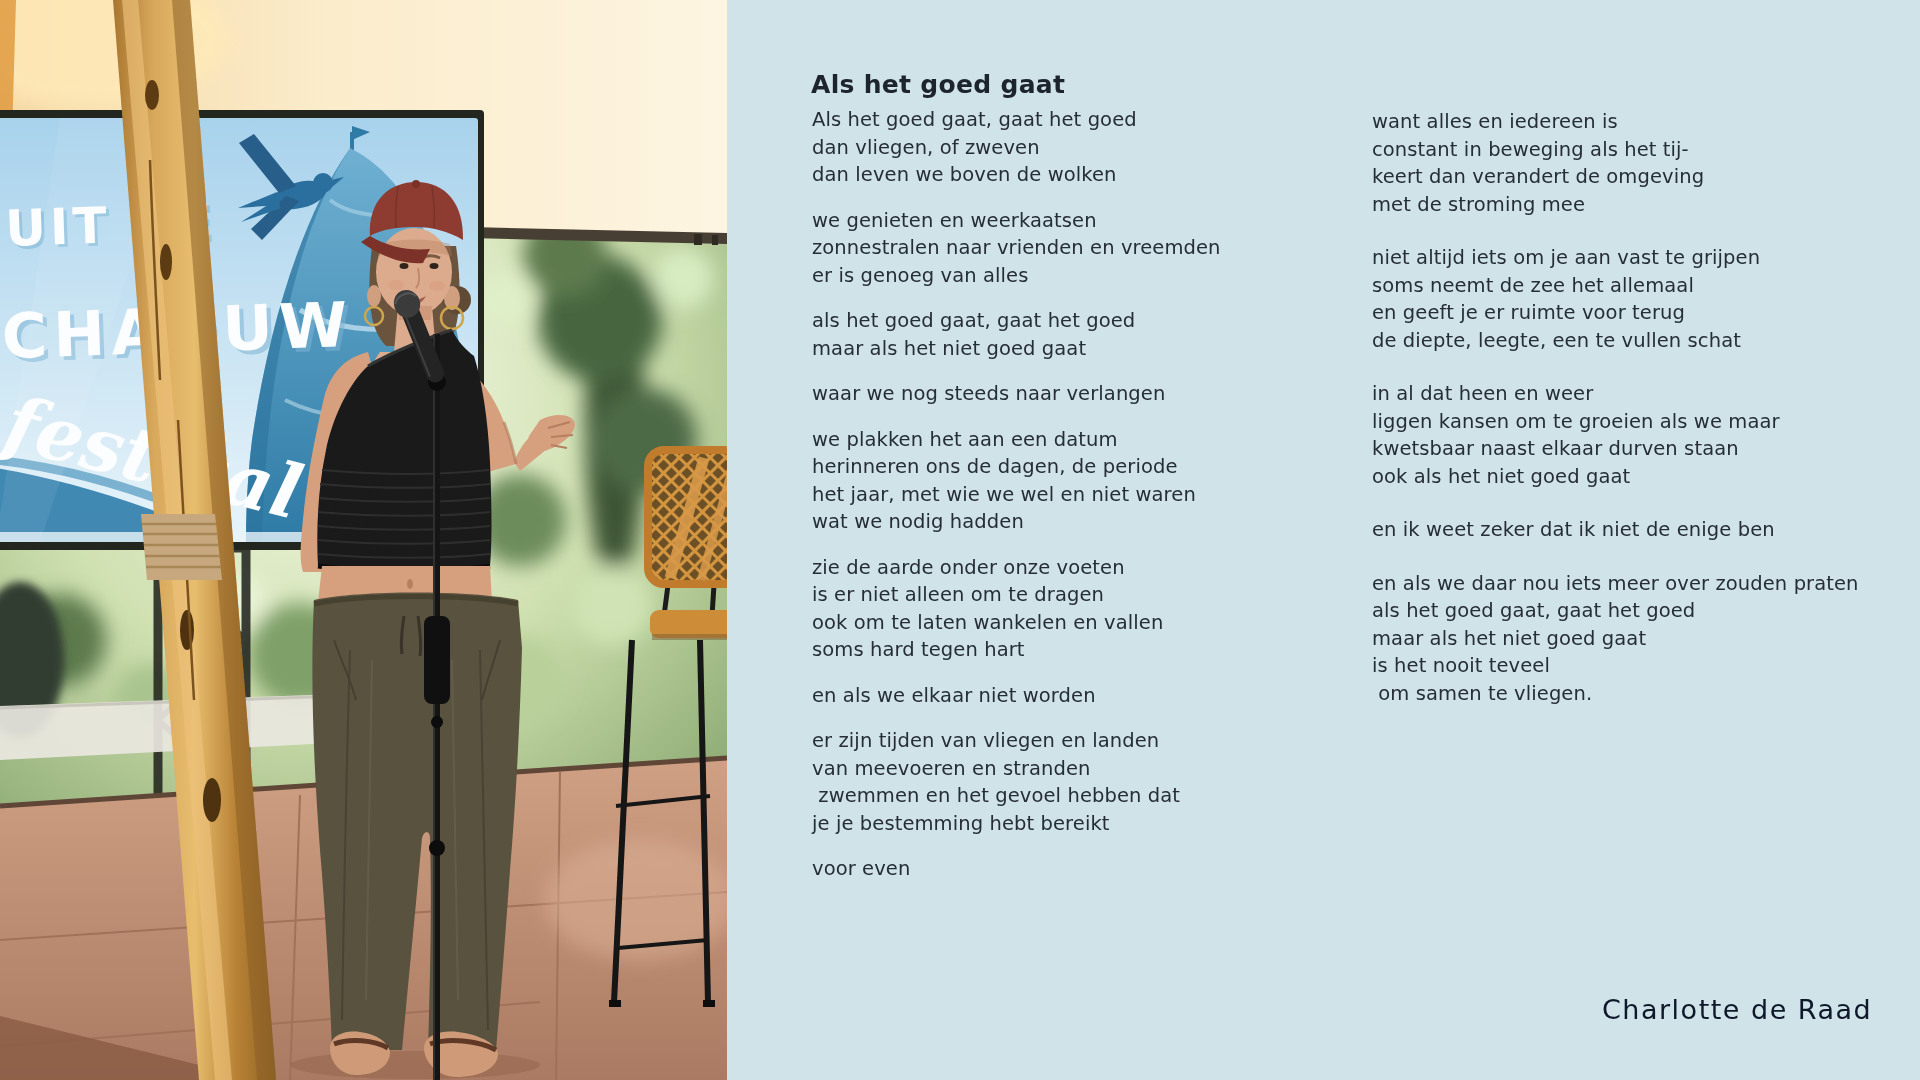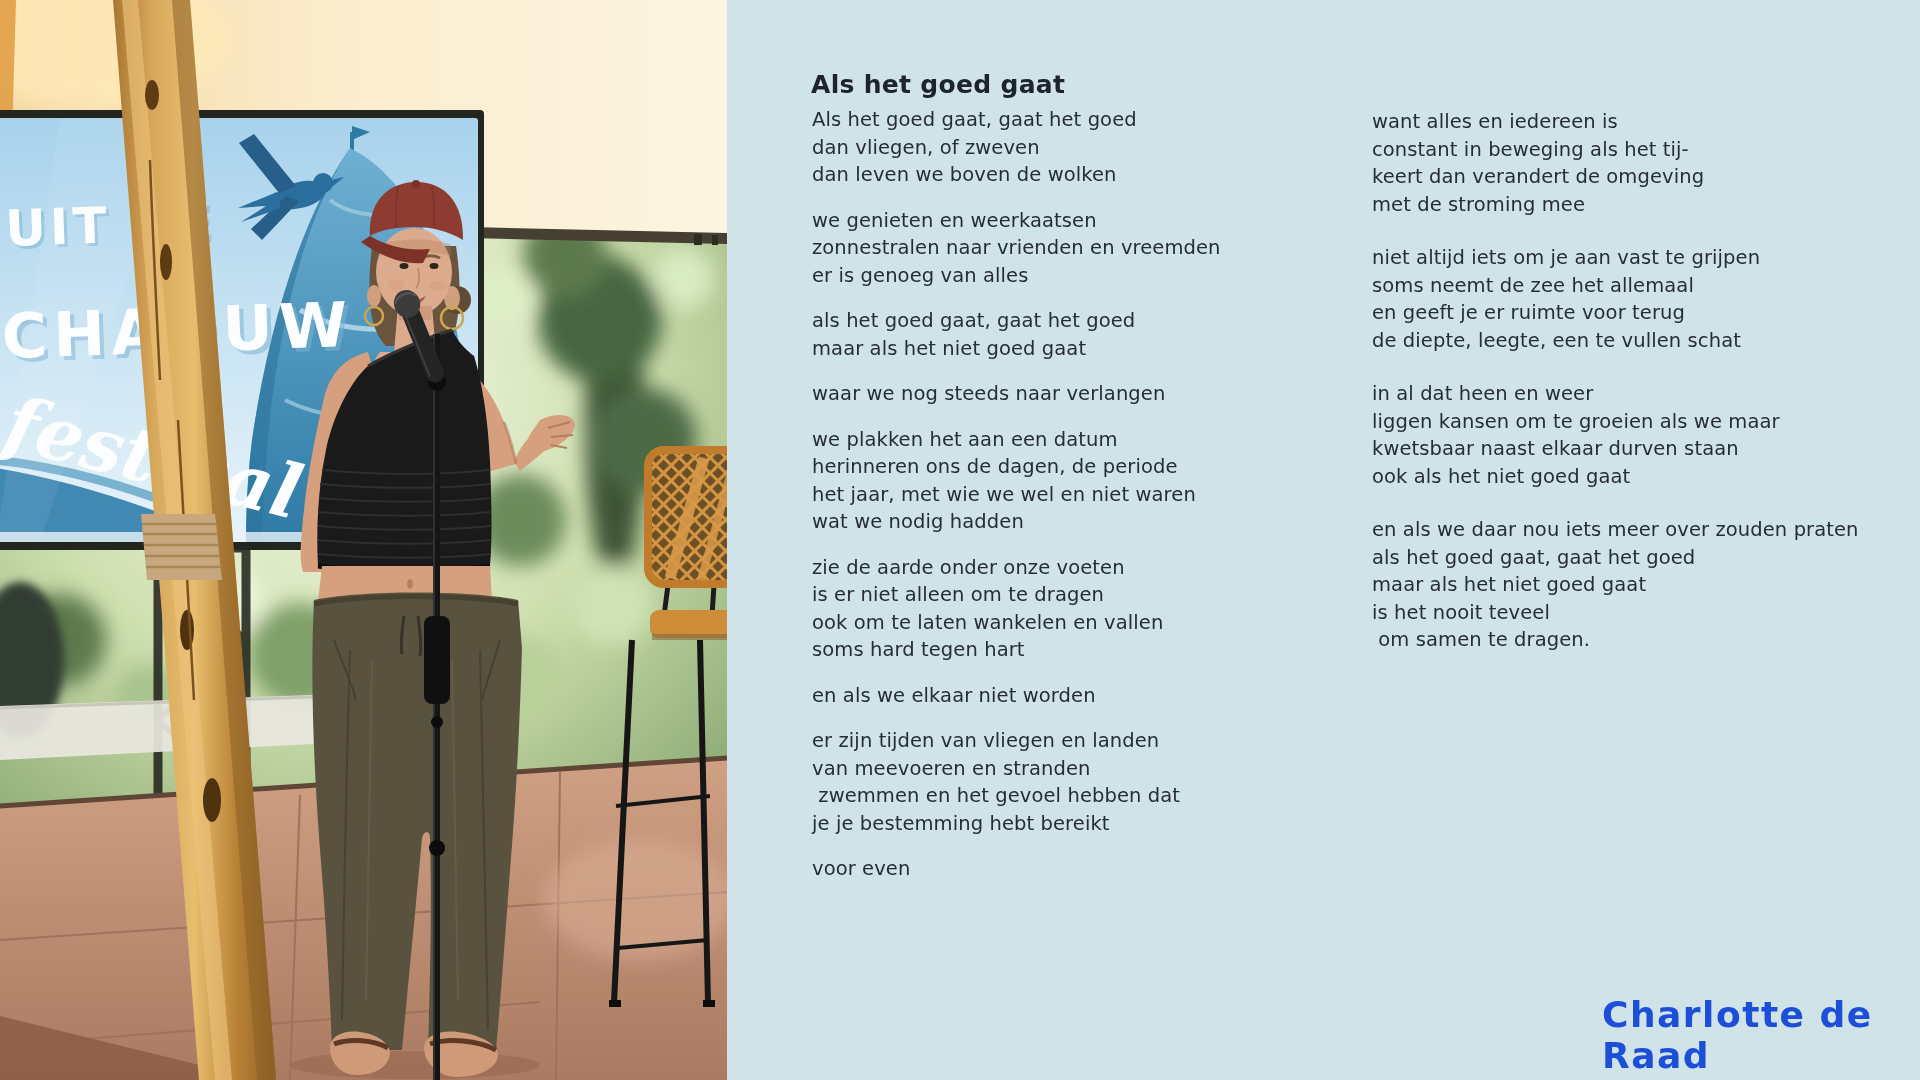--- a/index.html
+++ b/index.html
@@ -8,22 +8,22 @@
   .photo{position:absolute;left:0;top:0;width:727px;height:1080px;overflow:hidden;background:#e9f0e2;}
   .panel{position:absolute;left:727px;top:0;width:1193px;height:1080px;background:#cfe3e8;}
   .poem-title{position:absolute;left:811px;top:53px;font-size:25px;font-weight:700;
     color:#1d242d;letter-spacing:.3px;}
   .poem-col{position:absolute;color:#262d36;font-size:19.5px;line-height:27.5px;
     letter-spacing:.1px;}
   .col-1{left:812px;top:106px;}
   .col-2{left:1364px;top:108px;margin-left:8px;}
   .stanza{margin:0 0 18px 0;white-space:pre;}
   .col-2 .stanza{margin-bottom:26px;}
-  .signature{position:absolute;left:1602px;top:994px;font-size:36px;font-weight:700;
-    color:#1d4ed8;letter-spacing:1.5px;}
+  .signature{position:absolute;left:1602px;top:994px;font-size:27px;font-weight:400;
+    color:#0f172a;letter-spacing:1.5px;}
   svg text{font-family:"DejaVu Sans",sans-serif;}
   .scr-big{font-weight:700;fill:#fbfdfe;}
   .scr-shadow{font-weight:700;fill:#7db4d4;opacity:.55;}
   .scr-script{font-family:"DejaVu Serif",serif;font-style:italic;font-weight:700;fill:#fbfdfe;}
 </style>
 </head>
 <body>
 
 <div class="stage">
 
@@ -329,21 +329,22 @@
 keert dan verandert de omgeving
 met de stroming mee</p>
     <p class="stanza">niet altijd iets om je aan vast te grijpen
 soms neemt de zee het allemaal
 en geeft je er ruimte voor terug
 de diepte, leegte, een te vullen schat</p>
     <p class="stanza">in al dat heen en weer
 liggen kansen om te groeien als we maar
 kwetsbaar naast elkaar durven staan
 ook als het niet goed gaat</p>
+    <p class="stanza">en ik weet zeker dat ik niet de enige ben</p>
     <p class="stanza">en als we daar nou iets meer over zouden praten
 als het goed gaat, gaat het goed
 maar als het niet goed gaat
 is het nooit teveel
- om samen te dragen.</p>
+ om samen te vliegen.</p>
   </div>
 
   <div class="signature">Charlotte de Raad</div>
 </div>
 
 </body></html>

